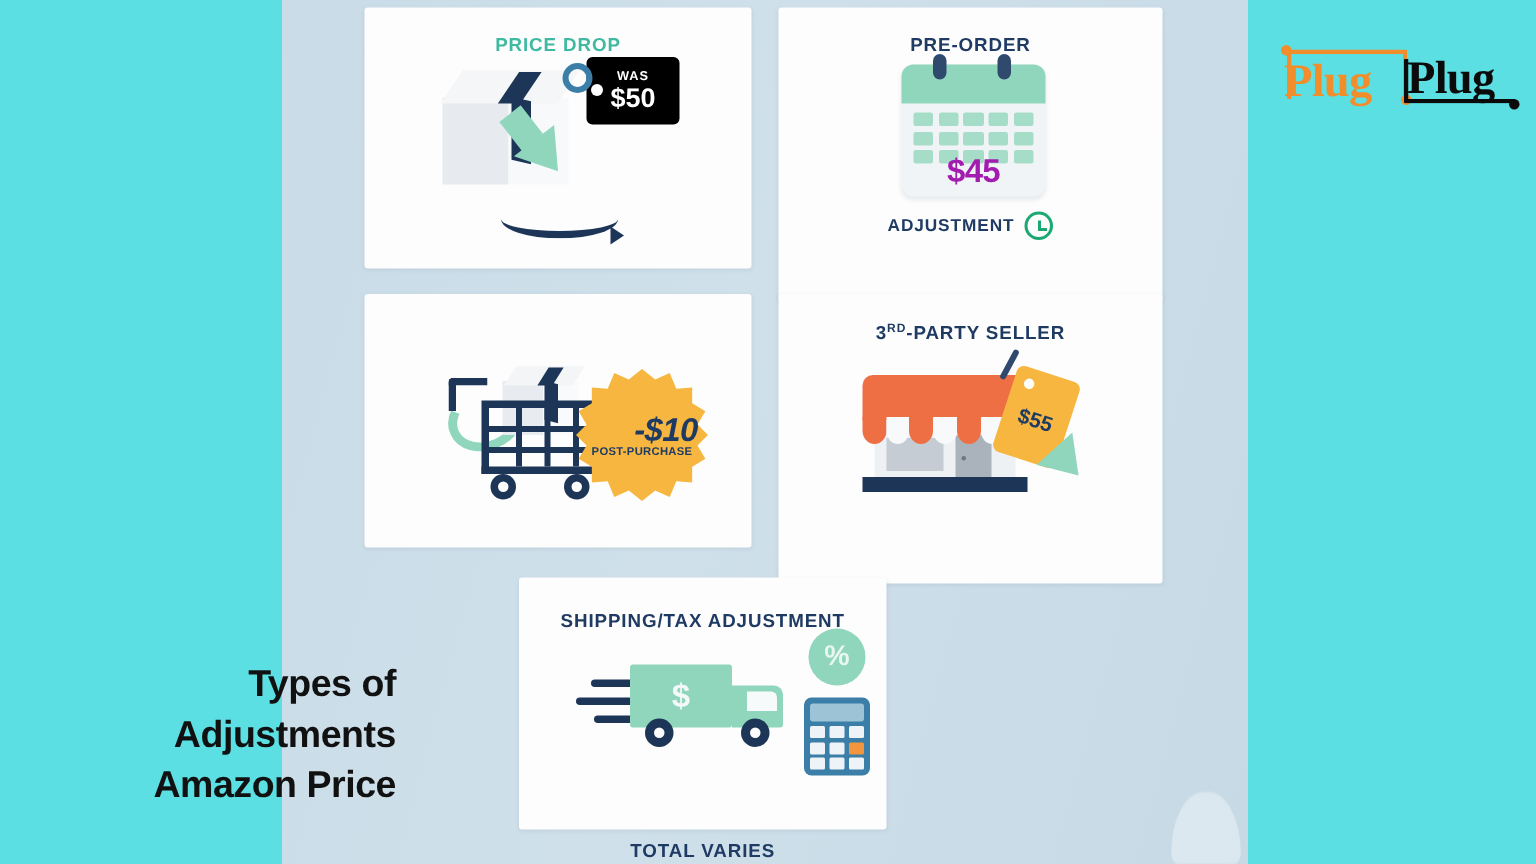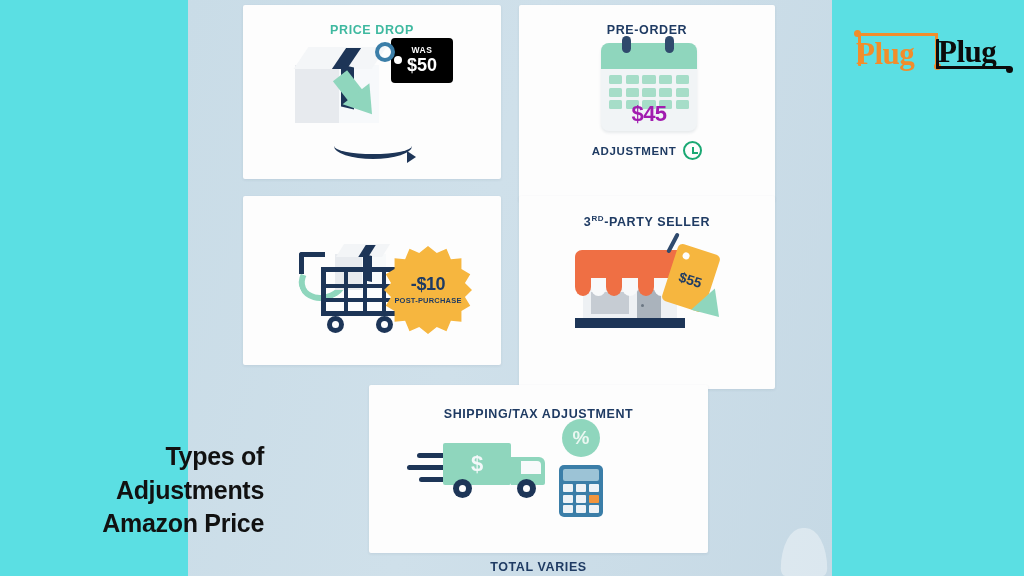--- a/index.html
+++ b/index.html
@@ -23,21 +23,21 @@
   }
   
   .card {
     position:absolute; background:#fdfdfd; border-radius:2px;
     box-shadow:0 1px 3px rgba(40,70,90,.09);
   }
   #card-price-drop   { left:243px; top:5px;   width:258px; height:174px; }
   #card-pre-order    { left:519px; top:5px;   width:256px; height:196px; }
   #card-post-purch   { left:243px; top:196px; width:258px; height:169px; }
   #card-third-party  { left:519px; top:196px; width:256px; height:193px; }
-  #card-shipping     { left:369px; top:385px; width:339px; height:168px; }
+  #card-shipping     { left:346px; top:385px; width:245px; height:168px; }
 
   .card-title {
     position:absolute; left:0; width:100%; text-align:center;
     font-weight:bold; letter-spacing:.6px;
   }
   .t-teal  { color:#3fb9a0; }
   .t-navy  { color:#1f3b63; }
 
   
   #pd-title { top:18px; font-size:12.5px; }
@@ -139,22 +139,22 @@
   .cart-wheel:after { content:""; position:absolute; left:5px; top:5px;
       width:7px; height:7px; border-radius:50%; background:#fdfdfd; }
   #cart-wheel-l { left:84px; } #cart-wheel-r { left:133px; }
   #burst { position:absolute; left:141px; top:50px; width:88px; height:88px; }
   #burst .star {
     position:absolute; inset:0; background:#f6b63f;
     clip-path:polygon(50% 0%,60% 8%,71% 3%,76% 15%,88% 14%,88% 26%,98% 32%,92% 42%,100% 50%,
       92% 58%,98% 68%,88% 74%,88% 86%,76% 85%,71% 97%,60% 92%,50% 100%,40% 92%,29% 97%,24% 85%,
       12% 86%,12% 74%,2% 68%,8% 58%,0% 50%,8% 42%,2% 32%,12% 26%,12% 14%,24% 15%,29% 3%,40% 8%);
   }
-  #burst-amt { position:absolute; left:0; top:28px; width:100%; text-align:center;
-      font-size:18px; font-weight:bold; color:#1f3b63; letter-spacing:-.4px; }
+  #burst-amt { position:absolute; left:16px; top:28px; width:100%; text-align:center;
+      font-size:22px; font-weight:bold; color:#1f3b63; letter-spacing:-.4px;font-style:italic; }
   #burst-sub { position:absolute; left:0; top:50px; width:100%; text-align:center;
       font-size:7.5px; font-weight:bold; color:#1f3b63; letter-spacing:.2px; }
 
   
   #tp-title { top:18px; font-size:12.5px; }
   #tp-title sup { font-size:8px; vertical-align:super; }
   #shop { position:absolute; left:56px; top:54px; width:110px; height:78px; }
   #shop-body { position:absolute; left:8px; top:36px; width:94px; height:34px;
       background:#eef1f4; }
   #shop-base { position:absolute; left:0; top:68px; width:110px; height:10px;

